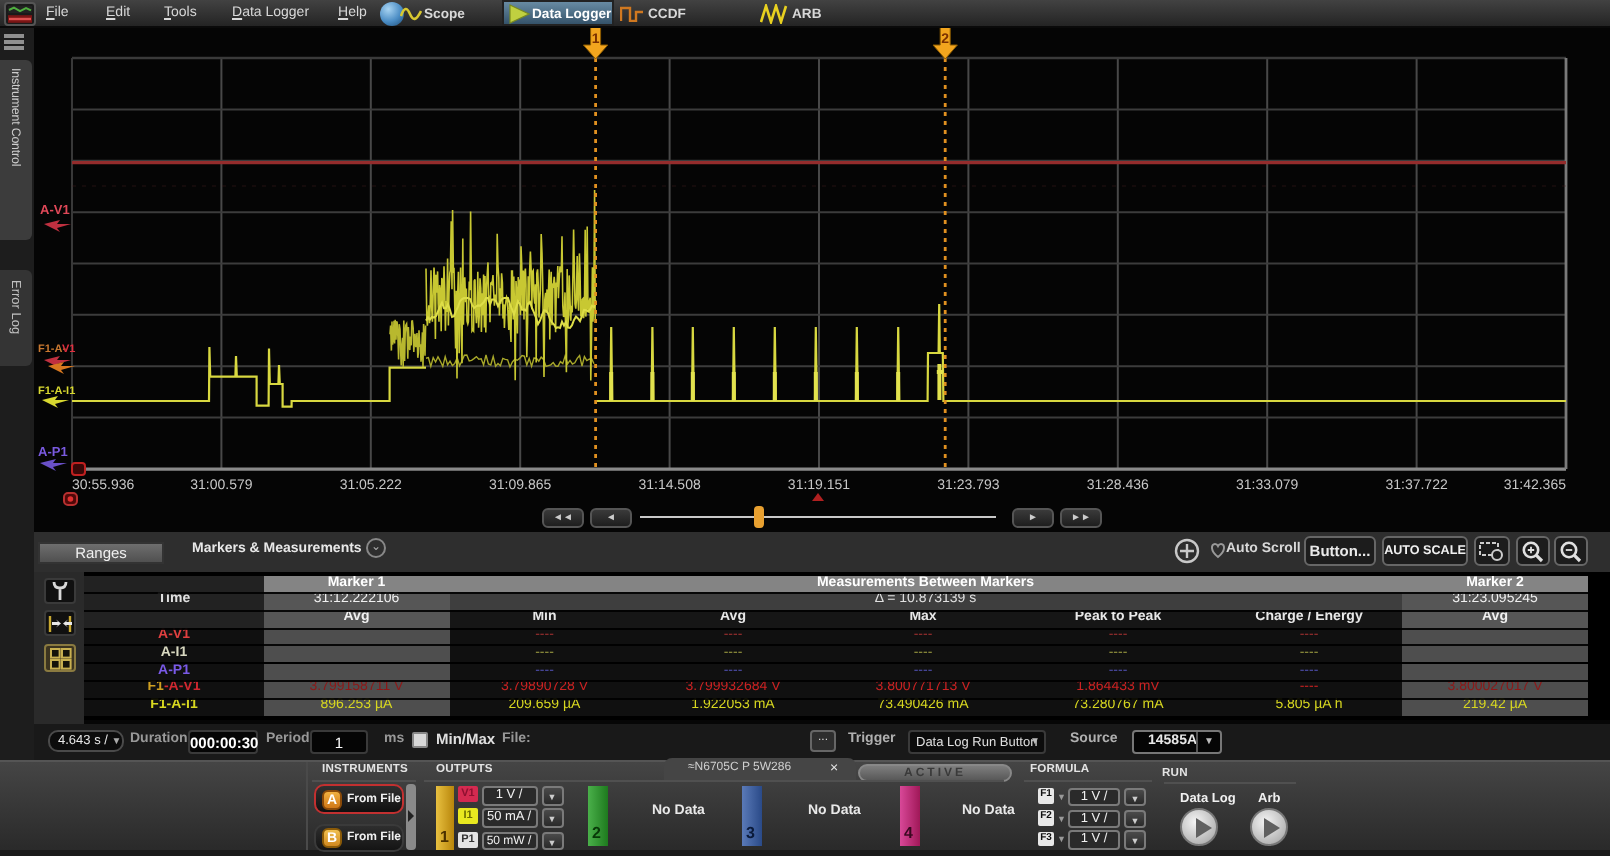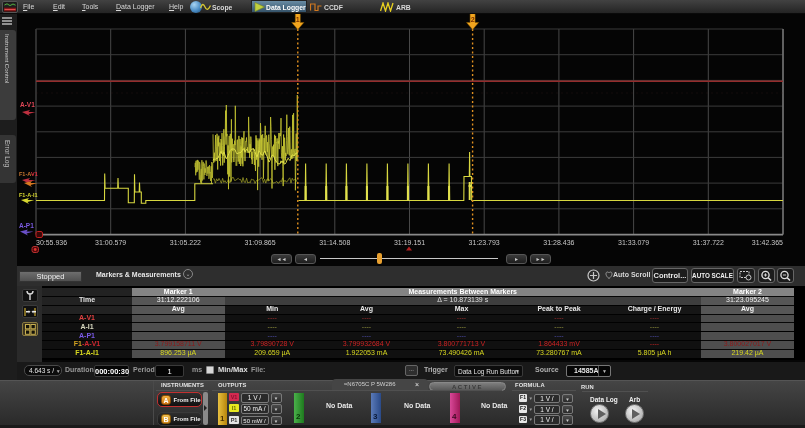--- a/index.html
+++ b/index.html
@@ -137,32 +137,32 @@
 </svg>
 
 <div class="abs" style="left:271px;top:254px;width:21px;height:10px;background:linear-gradient(#3a3a3a,#1e1e1e);border:1px solid #555;border-radius:3px;color:#ccc;font-size:5px;text-align:center;line-height:8px;">◄◄</div>
 <div class="abs" style="left:295px;top:254px;width:21px;height:10px;background:linear-gradient(#3a3a3a,#1e1e1e);border:1px solid #555;border-radius:3px;color:#ccc;font-size:5px;text-align:center;line-height:8px;">◄</div>
 <div class="abs" style="left:320px;top:258px;width:178px;height:1px;background:#c8c8c8;"></div>
 <div class="abs" style="left:377px;top:253px;width:4.5px;height:11px;background:#e8a030;border-radius:2px;"></div>
 <div class="abs" style="left:506px;top:254px;width:21px;height:10px;background:linear-gradient(#3a3a3a,#1e1e1e);border:1px solid #555;border-radius:3px;color:#ccc;font-size:5px;text-align:center;line-height:8px;">►</div>
 <div class="abs" style="left:530px;top:254px;width:21px;height:10px;background:linear-gradient(#3a3a3a,#1e1e1e);border:1px solid #555;border-radius:3px;color:#ccc;font-size:5px;text-align:center;line-height:8px;">►►</div>
 
 <div class="abs" style="left:17px;top:266px;width:788px;height:20px;background:#2e2e2e;"></div>
-<div class="abs" style="left:19px;top:271px;width:63px;height:11px;background:linear-gradient(#6e6e6e,#505050);border:1px solid #333;text-align:center;font-size:7.5px;color:#f0f0f0;line-height:10px;">Stopped</div>
+<div class="abs" style="left:19px;top:271px;width:63px;height:11px;background:linear-gradient(#6e6e6e,#505050);border:1px solid #333;text-align:center;font-size:7.5px;color:#f0f0f0;line-height:10px;">Ranges</div>
 <div class="txt" style="left:96px;top:270.5px;font-size:7px;font-weight:bold;color:#e8e8e8;">Markers &amp; Measurements</div>
 <div class="abs" style="left:183px;top:269px;width:10px;height:10px;border:1px solid #888;border-radius:50%;color:#aaa;font-size:6px;text-align:center;line-height:8px;">⌄</div>
 <svg class="abs" style="left:586px;top:268px;" width="15" height="15" viewBox="0 0 15 15">
   <circle cx="7.5" cy="7.5" r="5.5" fill="none" stroke="#c8c8c8" stroke-width="1.2"></circle>
   <path d="M7.5,4 V11 M4,7.5 H11" stroke="#c8c8c8" stroke-width="1.2"></path>
 </svg>
 <svg class="abs" style="left:604px;top:270px;" width="10" height="10" viewBox="0 0 10 10">
   <path d="M5,8.5 C1,5.5 1.5,2 3.5,2 C4.5,2 5,3 5,3 C5,3 5.5,2 6.5,2 C8.5,2 9,5.5 5,8.5 Z" fill="none" stroke="#999" stroke-width="1"></path>
 </svg>
 <div class="txt" style="left:613px;top:271px;font-size:7px;font-weight:bold;color:#d8d8d8;">Auto Scroll</div>
-<div class="abs" style="left:652px;top:268px;width:36px;height:15px;background:#1c1c1c;border:1px solid #666;border-radius:3px;text-align:center;font-size:7.5px;font-weight:bold;color:#e8e8e8;line-height:13px;">Control...</div>
+<div class="abs" style="left:652px;top:268px;width:36px;height:15px;background:#1c1c1c;border:1px solid #666;border-radius:3px;text-align:center;font-size:7.5px;font-weight:bold;color:#e8e8e8;line-height:13px;">Button...</div>
 <div class="abs" style="left:691px;top:268px;width:43px;height:15px;background:#1c1c1c;border:1px solid #666;border-radius:3px;text-align:center;font-size:6.3px;font-weight:bold;color:#f0f0f0;line-height:13px;white-space:nowrap;">AUTO SCALE</div>
 <div class="abs" style="left:737px;top:268px;width:18px;height:15px;background:#1c1c1c;border:1px solid #666;border-radius:3px;"></div>
 <svg class="abs" style="left:739px;top:270px;" width="14" height="11" viewBox="0 0 14 11">
   <rect x="1" y="1.5" width="9" height="6" fill="none" stroke="#ccc" stroke-width="1" stroke-dasharray="2,1"></rect>
   <circle cx="9.5" cy="7.5" r="2.5" fill="#1c1c1c" stroke="#ccc" stroke-width="1"></circle>
 </svg>
 <div class="abs" style="left:758px;top:268px;width:17px;height:15px;background:#1c1c1c;border:1px solid #666;border-radius:3px;"></div>
 <svg class="abs" style="left:760px;top:270px;" width="13" height="12" viewBox="0 0 13 12">
   <circle cx="5.5" cy="5" r="3.6" fill="none" stroke="#e0e0e0" stroke-width="1.3"></circle>
   <path d="M8.2,7.7 L11,10.5" stroke="#e0e0e0" stroke-width="1.6"></path>

